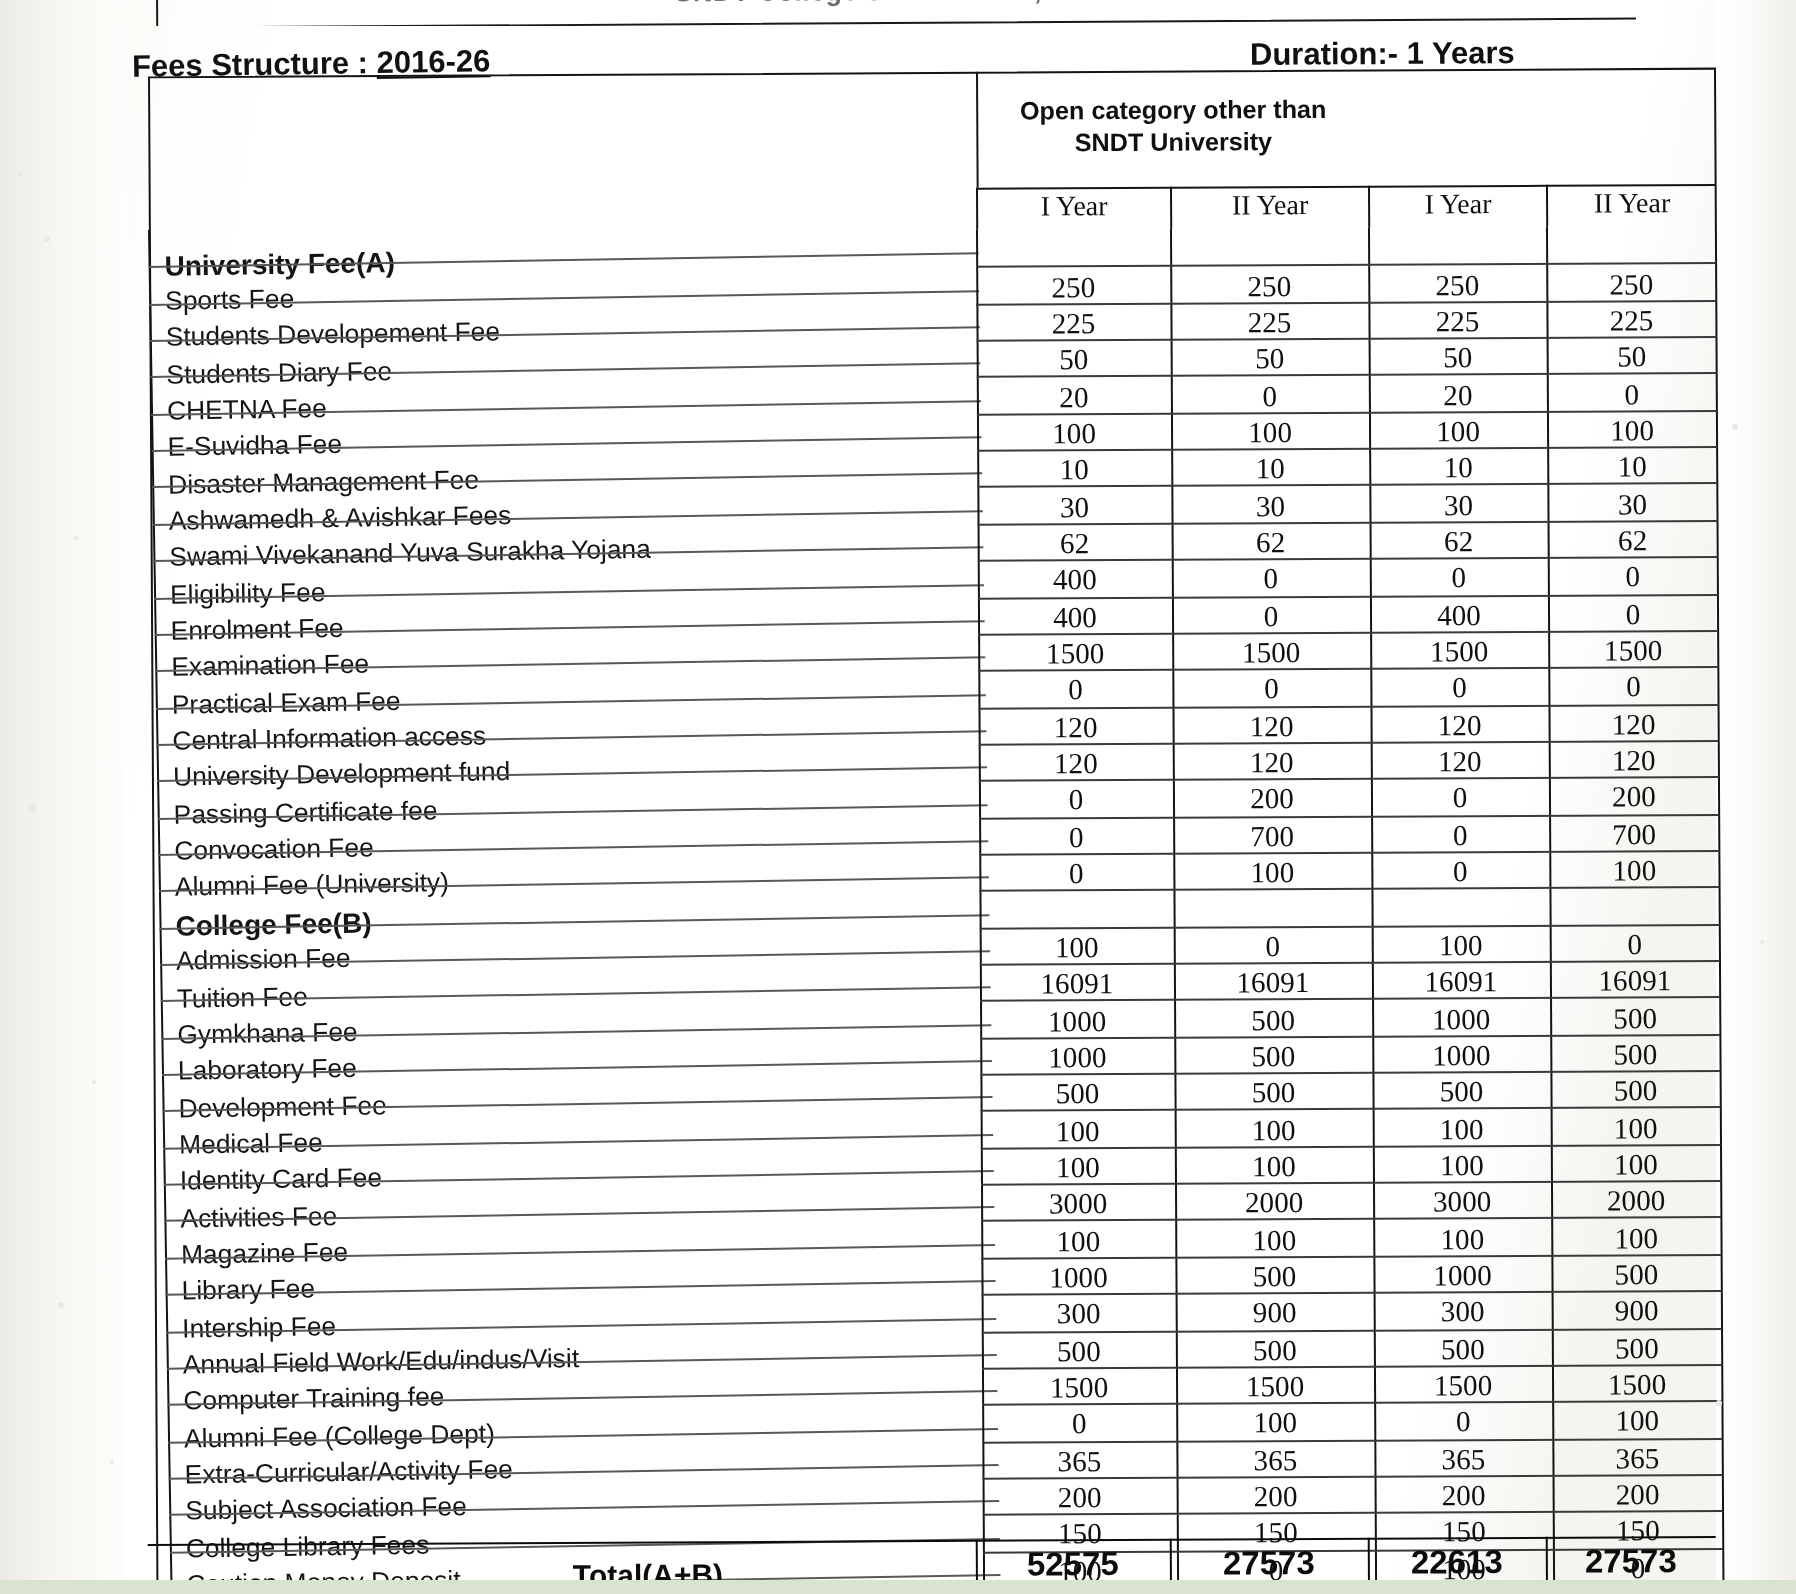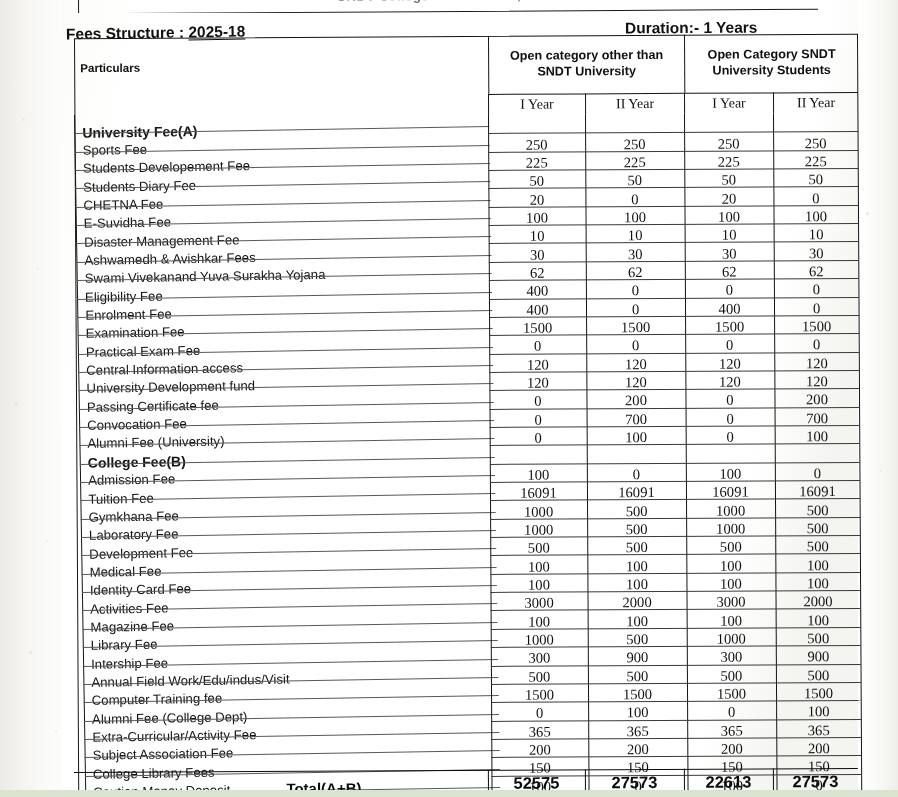--- a/index.html
+++ b/index.html
@@ -195,32 +195,30 @@
 <div class="scan-edge-l"></div>
 <div class="scan-edge-r"></div>
 
 <div class="top-strip">
   <div class="box"></div>
   <div class="top-title">SNDT College of Education, Pune</div>
 </div>
 
 <div class="fees-title">
   <span>Fees Structure :</span>
-  <span class="yr">2025-18</span>
+  <span class="yr">2016-26</span>
 </div>
 
 <div class="duration">Duration:- 1 Years</div>
 
 <div class="tbl">
   <div class="frame"></div>
 
   <div class="hdr">
-    <div class="particulars">Particulars</div>
     <div class="cell" style="left:414px;width:196px;">Open category other than SNDT University</div>
-    <div class="cell" style="left:610px;width:174px;">Open Category SNDT University Students</div>
   </div>
 
   <div class="yrhdr">
     <div class="cell" style="left:414px;width:97px;">I Year</div>
     <div class="cell" style="left:511px;width:99px;">II Year</div>
     <div class="cell" style="left:610px;width:89px;">I Year</div>
     <div class="cell" style="left:699px;width:85px;">II Year</div>
   </div>
 
   <div class="labels" id="labels-layer">

